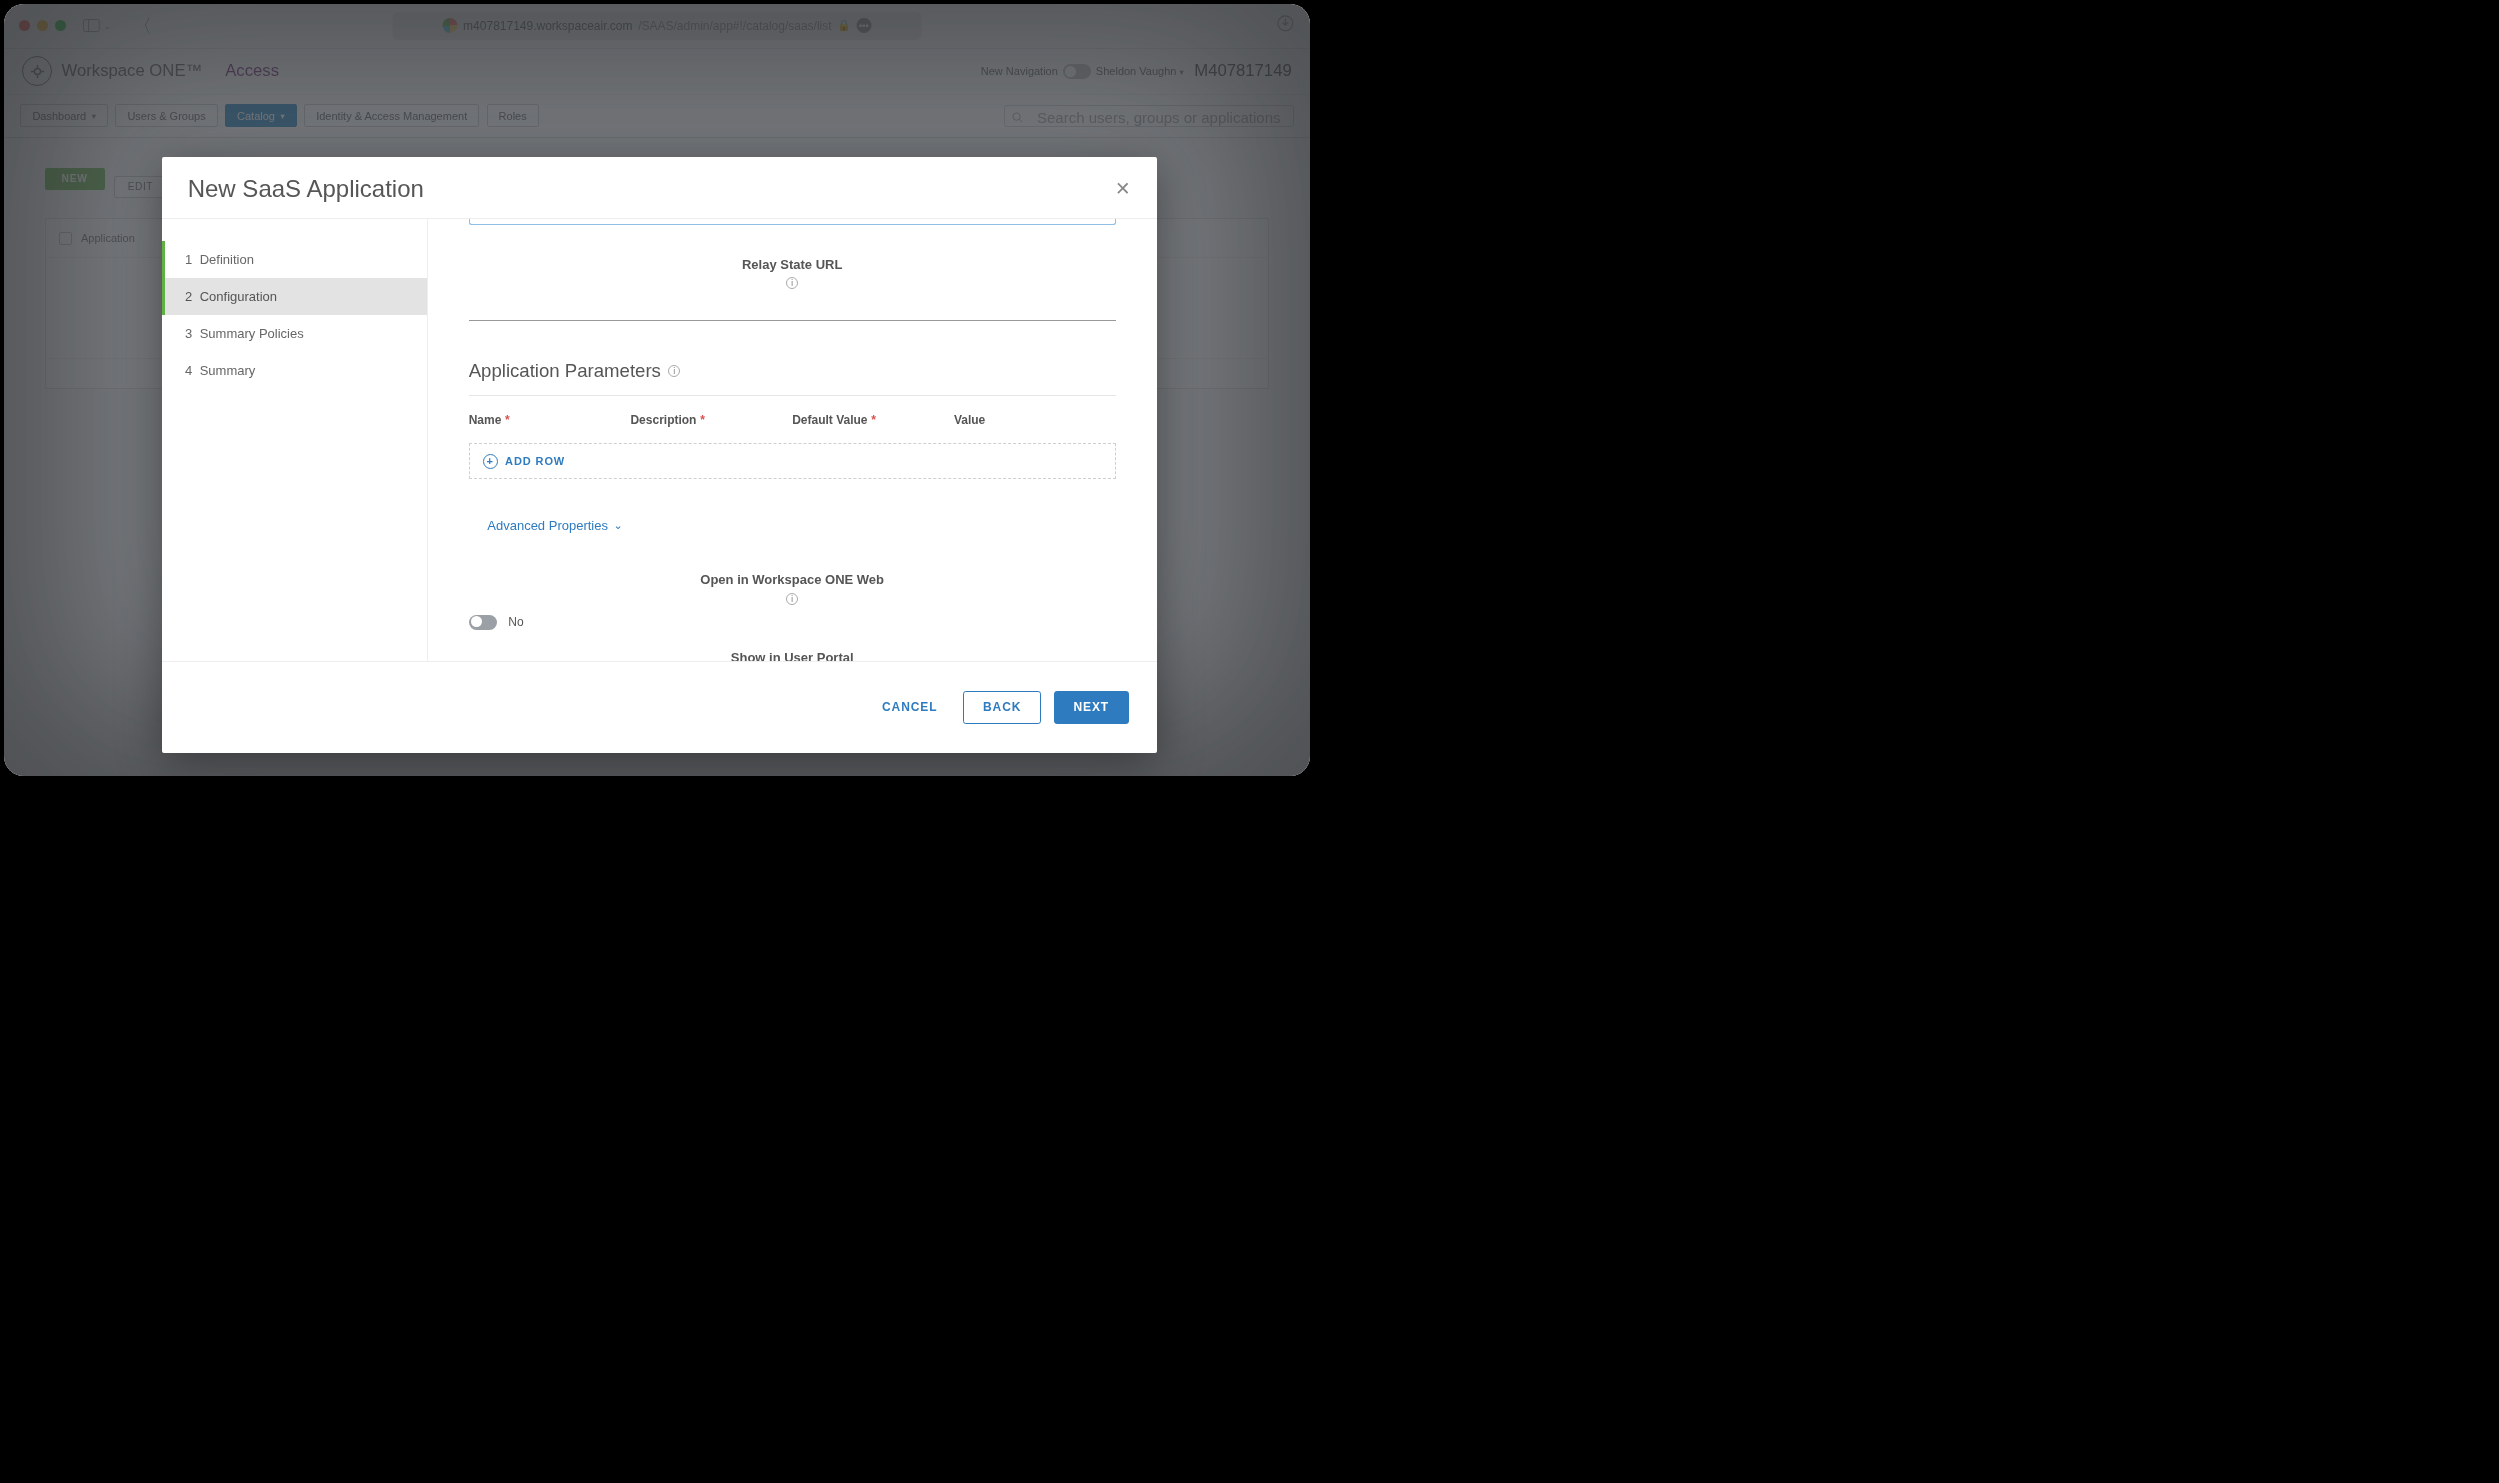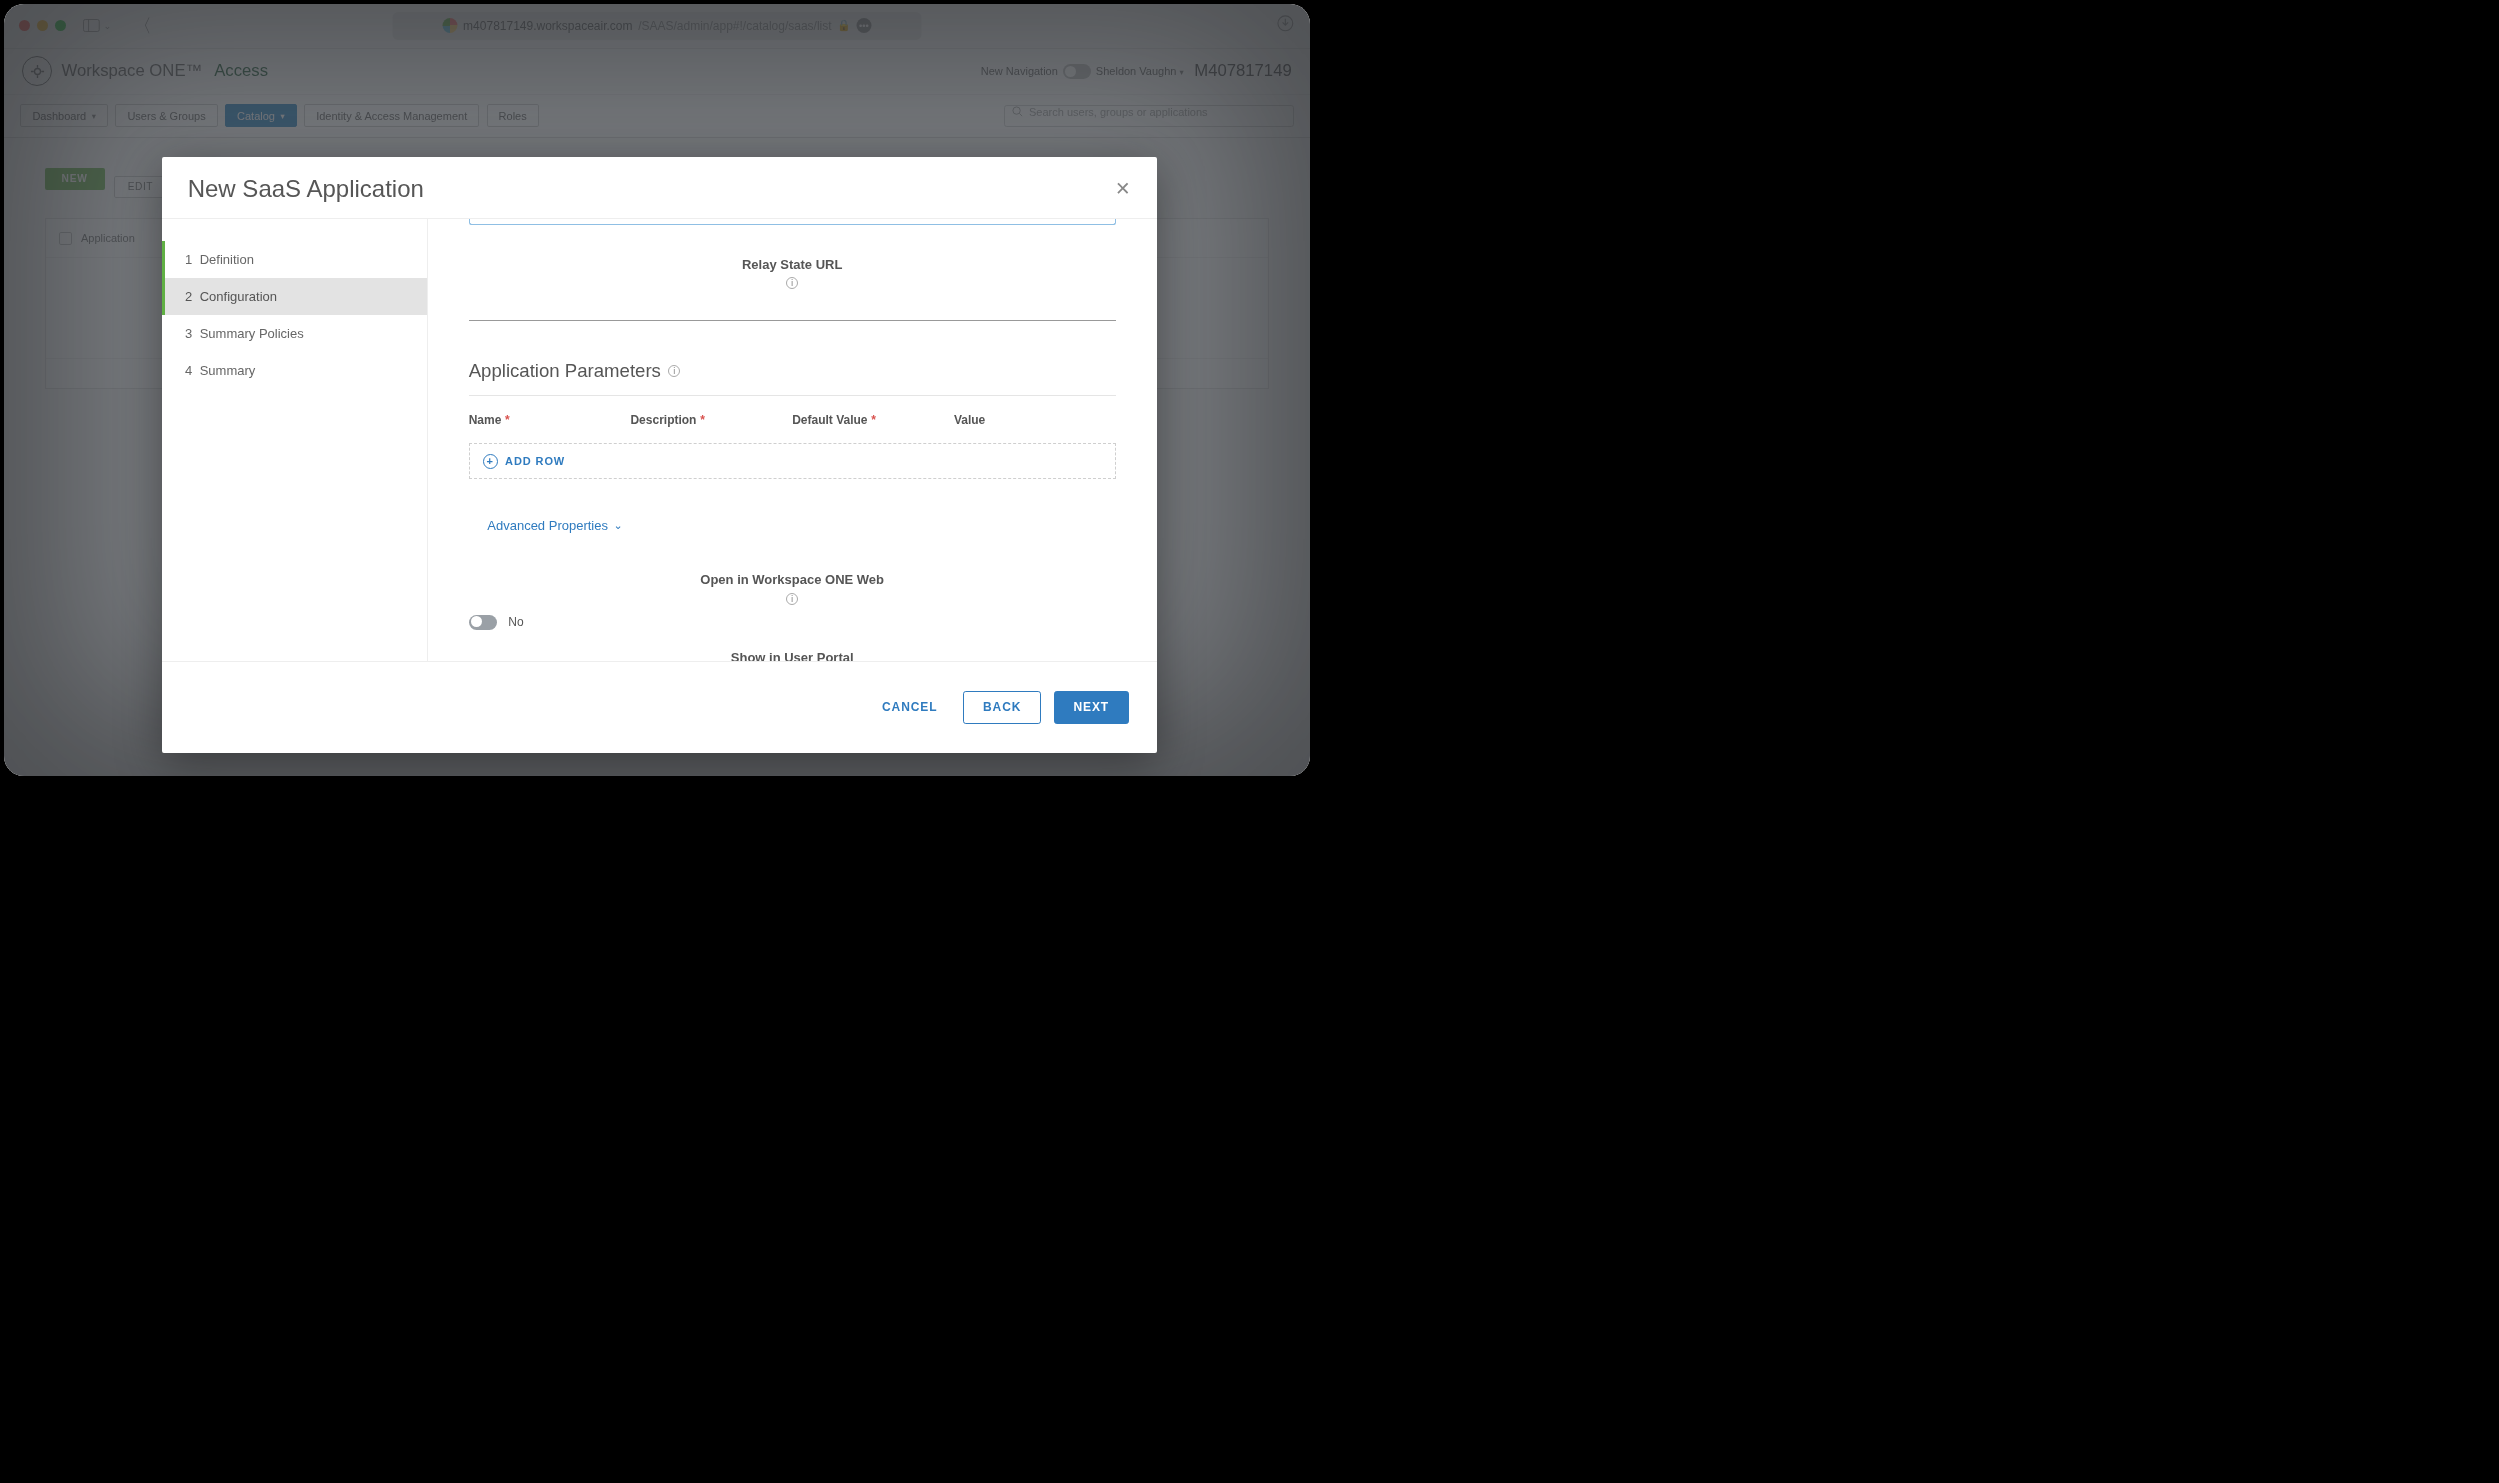--- a/index.html
+++ b/index.html
@@ -16,31 +16,31 @@
   .addr .host { color:#5a5a5a; }
   .addr .path { color:#8a8a8a; }
   .addr .favicon { width:15px; height:15px; border-radius:50%; background:conic-gradient(#ff6b6b 0 90deg,#ffd166 90deg 180deg,#5bc0de 180deg 270deg,#60b044 270deg 360deg); }
   .lock-ico, .more-ico { color:#8a8a8a; font-size:11px; }
   .more-ico { background:#888; color:#fff; border-radius:50%; width:15px; height:15px; display:flex; align-items:center; justify-content:center; font-size:9.3px; }
   .dl-icon { position:absolute; right:16.7px; color:#888; font-size:16.7px; }
   
   .app-header { height:46px; background:#fdfdfd; display:flex; align-items:center; padding:0 18.6px; border-bottom:0.9px solid #eee; }
   .logo-ico { width:30px; height:30px; border:1.9px solid #666; border-radius:50%; display:flex; align-items:center; justify-content:center; color:#666; font-size:15px; margin-right:9.3px; }
   .brand1 { font-size:16.7px; color:#565656; }
-  .brand2 { font-size:16.7px; color:#14532d; font-weight:300; margin-left:12px; }
+  .brand2 { font-size:16.7px; color:#701a75; font-weight:300; margin-left:23px; }
   .hdr-right { margin-left:auto; display:flex; align-items:center; gap:5px; font-size:11px; color:#555; }
   .nn-toggle { width:28px; height:15px; background:#bdbdbd; border-radius:7.4px; position:relative; }
   .nn-toggle::after{content:"";position:absolute;left:1.9px;top:1.9px;width:11px;height:11px;background:#fff;border-radius:50%;}
   .tenant { font-size:16.7px; color:#444; margin-left:5.6px; }
   .caret-sm { font-size:8.4px; color:#777; }
   
   .nav-row { height:43px; background:#fcfcfc; border-bottom:0.9px solid #d8d8d8; display:flex; align-items:center; padding:0 16.7px; gap:7.4px; }
   .nav-btn { border:0.9px solid #c8c8c8; background:#fff; padding:4.6px 11px; font-size:11px; color:#555; display:flex; align-items:center; gap:5.6px; border-radius:1.9px; }
   .nav-btn.active { background:#1c7cbf; color:#fff; border-color:#1c7cbf; }
-  .nav-search { margin-left:auto; width:290px; height:22px; border:0.9px solid #ccc; border-radius:2.8px; display:flex; align-items:flex-start; padding:0 7.4px; font-size:11px; color:#999; gap:6px; }
+  .nav-search { margin-left:auto; width:290px; height:22px; border:0.9px solid #ccc; border-radius:2.8px; display:flex; align-items:flex-end; padding:0 7.4px; font-size:15px; color:#999; gap:14px; }
   
   .page { position:relative; background:#fbfbfb; height:calc(100% - 45px - 46px - 43px); padding:22px 41px; }
   .toolbar { display:flex; gap:9.3px; align-items:center; }
   .tb-new { background:#60b044; color:#fff; border:none; padding:5.6px 16.7px; font-size:10.2px; letter-spacing:0.9px; font-weight:600; border-radius:1.9px; }
   .tb-btn { border:0.9px solid #c8c8c8; background:#fff; padding:4.6px 13px; font-size:10.2px; letter-spacing:0.5px; color:#666; border-radius:1.9px;margin-top:16px; }
   .grid-head { margin-top:20.4px; border:0.9px solid #ddd; background:#fff; }
   .grid-head-row { height:39px; display:flex; align-items:center; padding:0 13px; border-bottom:0.9px solid #eee; font-size:11px; color:#666; gap:9.3px; }
   .grid-chk { width:13px;height:13px;border:0.9px solid #bbb;border-radius:1.9px;background:#fff; }
   .grid-body { height:100px; }
   .grid-foot { height:30px; border-top:0.9px solid #eee; }

